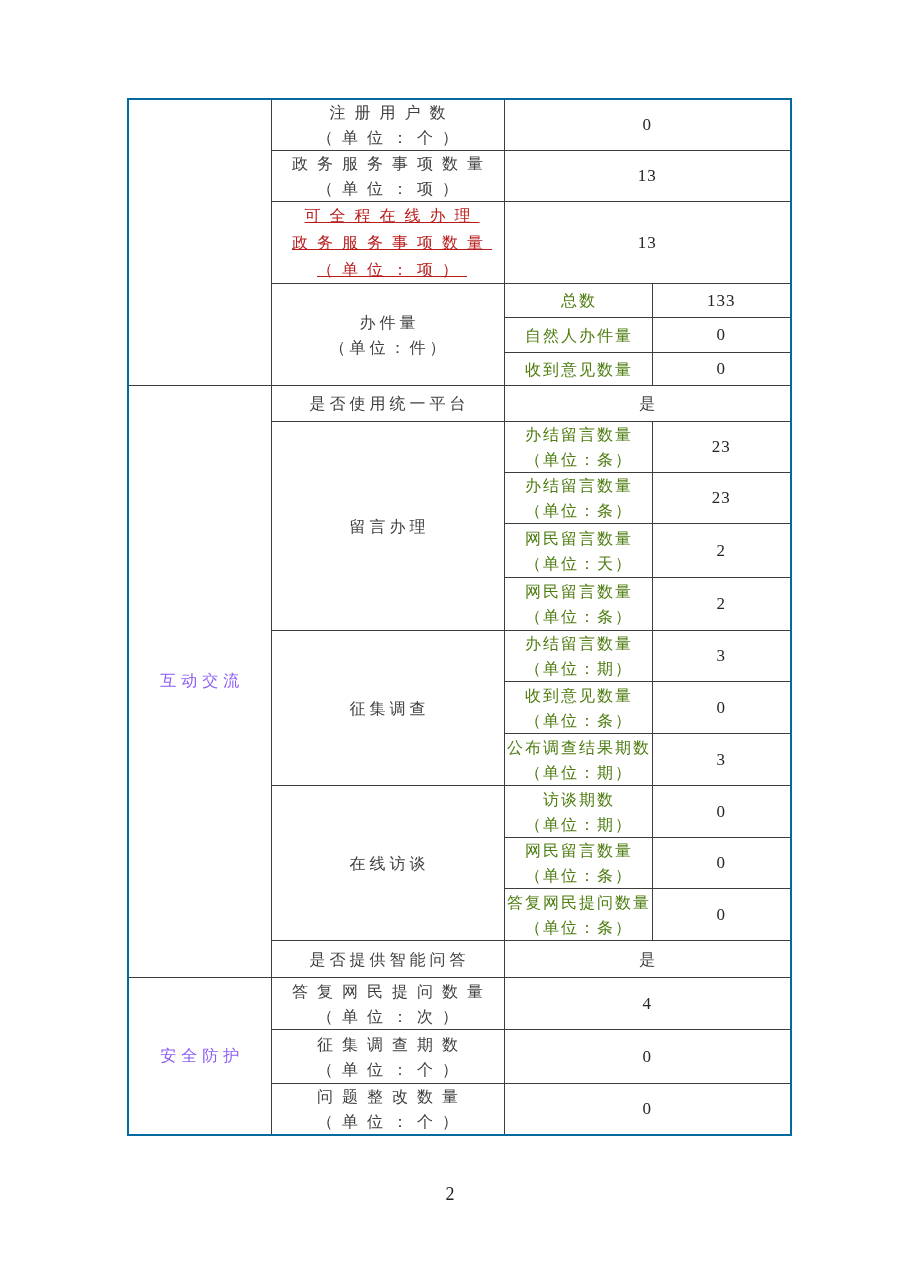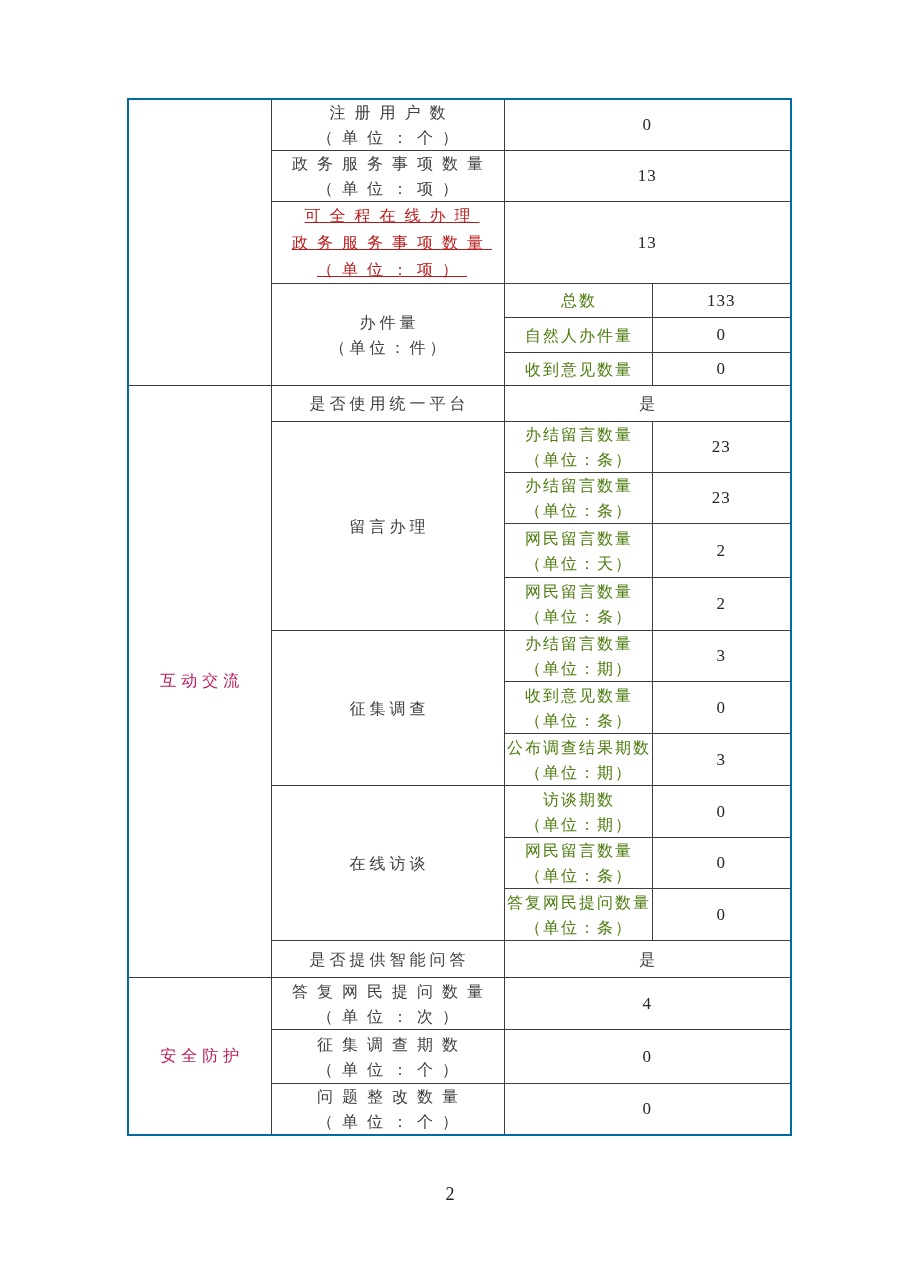--- a/index.html
+++ b/index.html
@@ -33,21 +33,21 @@
   }
   .lbl { font-size: 16px; line-height: 25px; color: #3f3f3f; }
   .lbl3 { font-size: 16px; line-height: 27px; color: #b91c1c; text-decoration: underline; }
   
   .wide { letter-spacing: 9px; text-indent: 9px; }
   
   .mid { letter-spacing: 4px; text-indent: 4px; }
   
   .sub { font-size: 16px; line-height: 25px; letter-spacing: 2px; text-indent: 2px; color: #4d7c0f; }
   .val { font-size: 17px; color: #262626; letter-spacing: 1px; }
-  .group { font-size: 16px; letter-spacing: 5px; text-indent: 5px; color: #be185d; margin-left: 47px; }
+  .group { font-size: 16px; letter-spacing: 5px; text-indent: 5px; color: #8b5cf6; margin-left: 47px; }
   .page-number {
     position: absolute;
     top: 1184px;
     left: 0;
     width: 900px;
     text-align: center;
     font-size: 18px;
     color: #222222;
   }
 </style>

